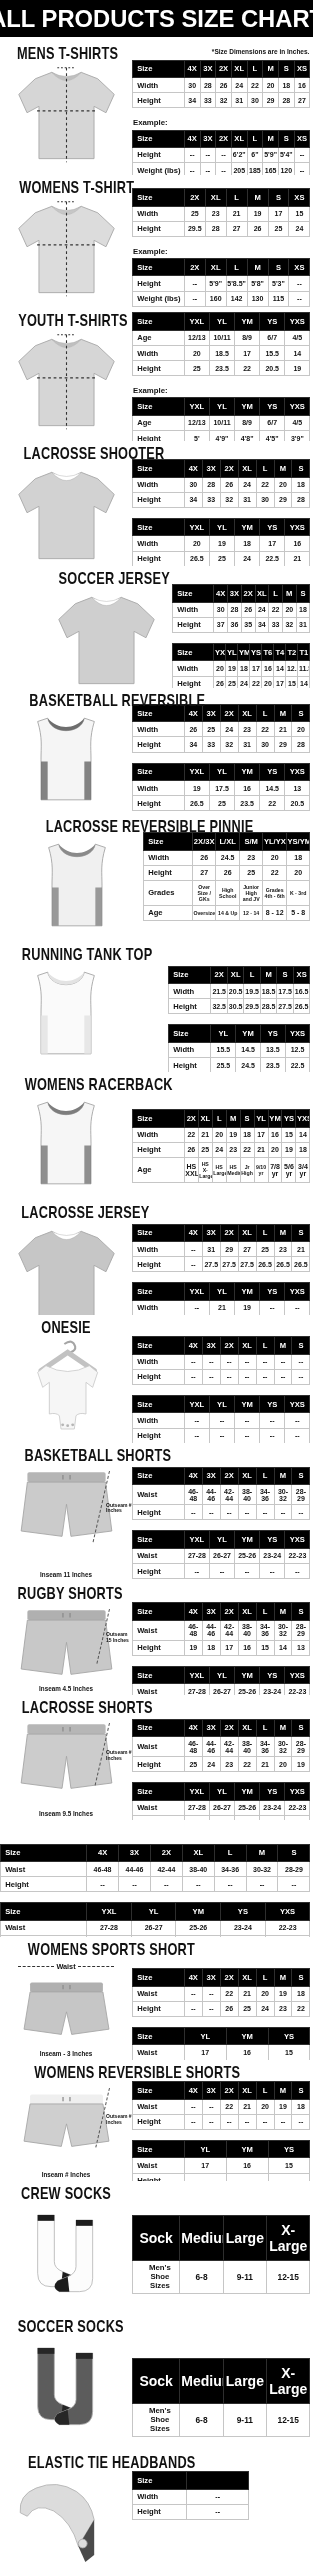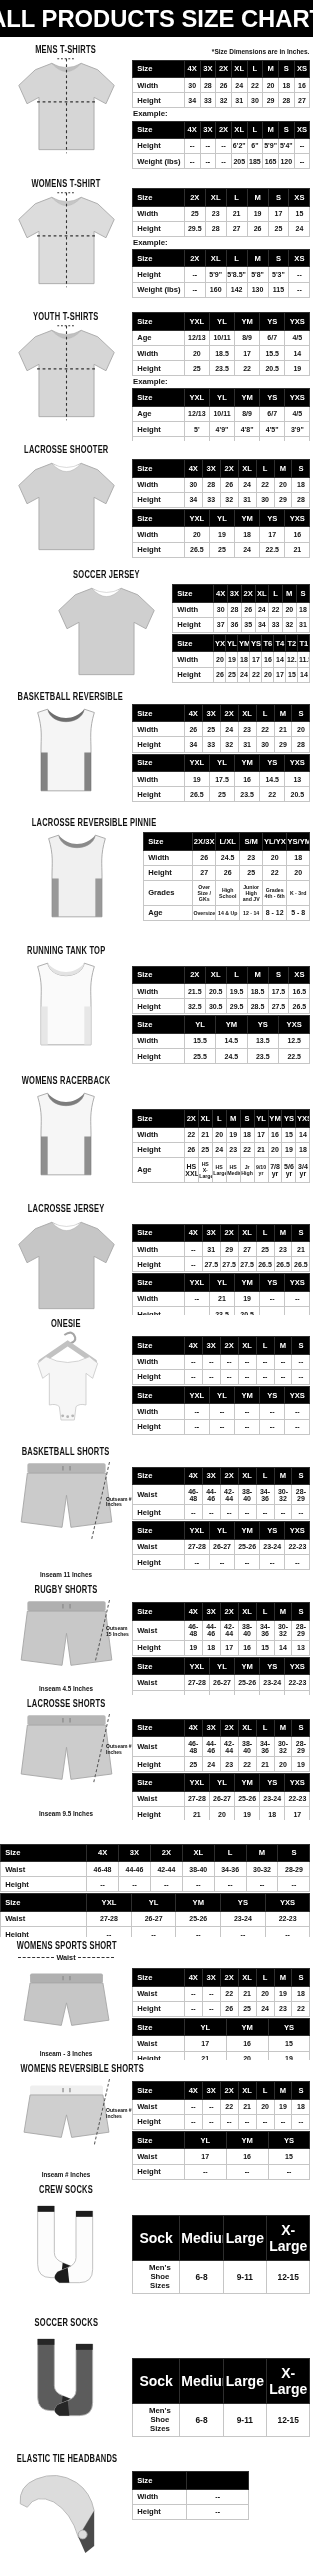--- a/index.html
+++ b/index.html
@@ -1,33 +1,33 @@
 <!DOCTYPE html>
 <html style="font-size:8.4px"><head>
 <meta charset="utf-8">
 <style>
   html,body{margin:0;padding:0;background:#fff;}
   body{width:313px;font-family:"Liberation Sans",sans-serif;color:#111;}
   .banner{background:#000;height:37px;display:flex;align-items:center;justify-content:center;margin-bottom:4.2px;overflow:hidden;}
   .banner h1{color:#fff;font-size:24.5px;font-weight:bold;margin:0;white-space:nowrap;letter-spacing:0px;transform:scaleX(.97);}
   .section{display:flex;overflow:hidden;box-sizing:border-box;}
   .left{width:132px;flex:none;display:flex;flex-direction:column;align-items:center;padding-top:2.1px;box-sizing:border-box;position:relative;}
-  .sec-title{margin:1px 0 1px;font-size:10px;font-weight:bold;text-align:center;width:100%;white-space:nowrap;overflow:visible;}
+  .sec-title{margin:1px 0 1px;font-size:17px;font-weight:bold;text-align:center;width:100%;white-space:nowrap;overflow:visible;}
   .cond{display:inline-block;transform:scaleX(.75);transform-origin:center;letter-spacing:0.3px;}
   .img-wrap{position:relative;display:flex;justify-content:center;align-items:flex-start;width:100%;flex:1;}
   .product-svg{display:block;}
   .ann-right{position:absolute;right:0px;top:34%;width:26px;font-size:5px;font-weight:bold;line-height:1.15;text-align:left;}
   .dash-line{position:absolute;right:22px;top:4.2px;height:70%;border-left:1px dashed #555;transform:rotate(13deg);transform-origin:top center;}
   .ann-below{font-size:6.3px;font-weight:bold;text-align:center;margin:0 0 3.1px;}
   .waist-ann{display:flex;align-items:center;width:72%;gap:2.6px;font-size:7.3px;font-weight:bold;margin:1px 0;}
   .waist-ann .dash{flex:1;border-top:1px dashed #333;height:0;}
   .right{flex:1;box-sizing:border-box;padding-right:2.6px;}
   .note{font-size:6.5px;font-weight:bold;text-align:right;margin:1px 1px 4.2px 0;}
   .example-label{font-weight:bold;font-size:7.8px;margin:0 0 2.1px 1px;}
-  table.size-table{border-collapse:collapse;width:100%;table-layout:fixed;background:#fff;margin-bottom:1px;border:0.5px solid #bdbdbd;}
+  table.size-table{border-collapse:collapse;width:100%;table-layout:fixed;background:#fff;margin-bottom:10px;border:0.5px solid #bdbdbd;}
   table.size-table th,table.size-table td{border:0.5px solid #c6c6c6;font-weight:bold;text-align:center;padding:2.6px 0.5px;font-size:7px;overflow:hidden;}
   table.size-table thead th{background:#000;color:#fff;border:0.5px solid #2e2e2e;font-size:7.6px;padding:3.7px 0.5px;}
   table.size-table thead th:first-child{text-align:left;padding-left:4.2px;width:26%;}
   table.size-table tbody th{text-align:left;padding-left:4.2px;font-size:7.6px;background:#fff;}
   table.size-table td.small{font-size:5.2px;line-height:1.2;}
   table.socks-table thead th{font-size:14px;padding:6px 1px;text-align:center;}
   table.socks-table thead th:first-child{text-align:center;padding-left:1px;width:25%;}
   table.socks-table td{font-size:8.4px;padding:5.2px 1px;}
   table.socks-table tbody th{font-size:7.8px;text-align:center;padding-left:8px;line-height:1.15;}
   table.narrow{width:117px;}
@@ -654,21 +654,21 @@
               <td class="small">Oversize</td>
               <td class="small">14 &amp; Up</td>
               <td class="small">12 - 14</td>
               <td>8 - 12</td>
               <td>5 - 8</td>
             </tr>
           </tbody>
         </table>
       </div>
     </section>
-    <section class="section" style="height: 130px;">
+    <section class="section" style="height: 130px; gap: 36px;">
       <div class="left">
         <h2 class="sec-title"><span class="cond">RUNNING TANK TOP</span></h2>
         <div class="img-wrap">
           <svg class="product-svg" width="100" height="94" viewBox="0 0 120 110" style="--base: #fafafa; --accent: #e3e3e3;">
             <use href="#sym-tank"></use>
           </svg>
         </div>
       </div>
       <div class="right" style="padding-top: 23.5px;">
         <table class="size-table">

